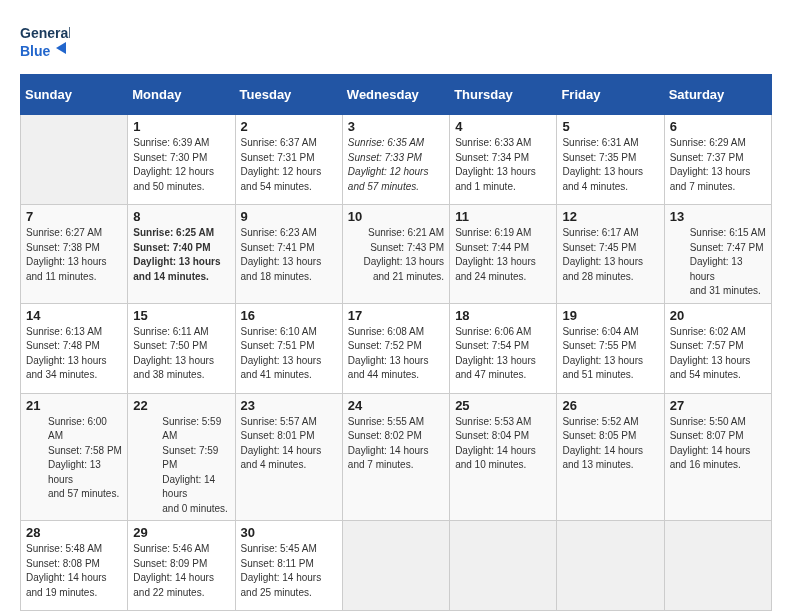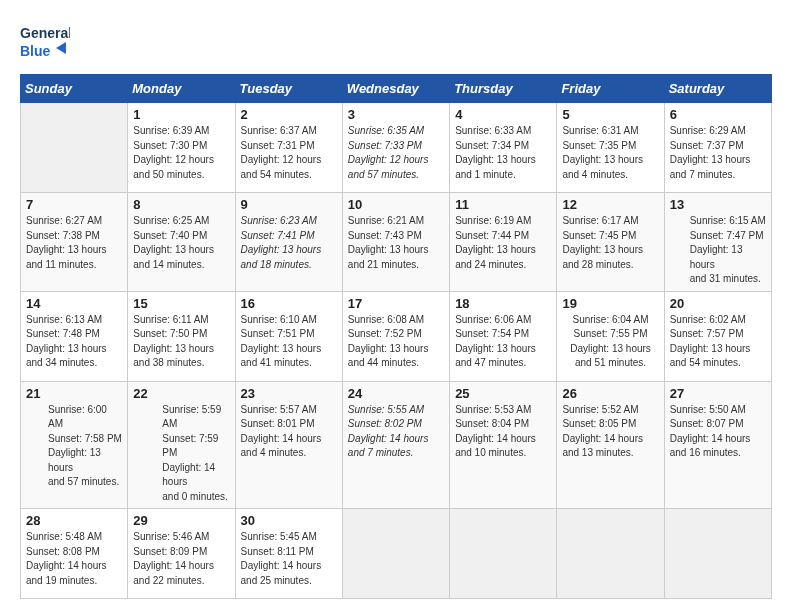--- a/index.html
+++ b/index.html
@@ -35,24 +35,23 @@
     table {
       width: 100%;
       border-collapse: collapse;
       table-layout: fixed;
     }
     thead tr th {
       background-color: #2255a4;
       color: #fff;
       font-size: 13px;
       font-weight: bold;
-      padding: 6px 4px;
+      padding: 12px 4px;
       text-align: left;
       border: 1px solid #2255a4;
-      font-style: italic;
     }
     tbody tr td {
       vertical-align: top;
       border: 1px solid #ccc;
       padding: 4px 5px;
       min-height: 80px;
       height: 90px;
       font-size: 10.5px;
       color: #333;
       background: #fff;
@@ -154,35 +153,35 @@
       <tr>
         <td>
           <span class="day-number">7</span>
           <div class="day-info" style="white-space: pre-line;">Sunrise: 6:27 AM
 Sunset: 7:38 PM
 Daylight: 13 hours
 and 11 minutes.</div>
         </td>
         <td>
           <span class="day-number">8</span>
-          <div class="day-info" style="white-space: pre-line;">Sunrise: 6:25 AM
+          <div class="day-info" style="white-space: pre-line; font-weight: bold;">Sunrise: 6:25 AM
 Sunset: 7:40 PM
 Daylight: 13 hours
 and 14 minutes.</div>
         </td>
         <td>
           <span class="day-number">9</span>
-          <div class="day-info" style="white-space: pre-line; font-style: italic;">Sunrise: 6:23 AM
+          <div class="day-info" style="white-space: pre-line;">Sunrise: 6:23 AM
 Sunset: 7:41 PM
 Daylight: 13 hours
 and 18 minutes.</div>
         </td>
         <td>
           <span class="day-number">10</span>
-          <div class="day-info" style="white-space: pre-line;">Sunrise: 6:21 AM
+          <div class="day-info" style="white-space: pre-line; text-align: right;">Sunrise: 6:21 AM
 Sunset: 7:43 PM
 Daylight: 13 hours
 and 21 minutes.</div>
         </td>
         <td>
           <span class="day-number">11</span>
           <div class="day-info" style="white-space: pre-line;">Sunrise: 6:19 AM
 Sunset: 7:44 PM
 Daylight: 13 hours
 and 24 minutes.</div>
@@ -233,21 +232,21 @@
         </td>
         <td>
           <span class="day-number">18</span>
           <div class="day-info" style="white-space: pre-line;">Sunrise: 6:06 AM
 Sunset: 7:54 PM
 Daylight: 13 hours
 and 47 minutes.</div>
         </td>
         <td>
           <span class="day-number">19</span>
-          <div class="day-info" style="white-space: pre-line; text-align: center;">Sunrise: 6:04 AM
+          <div class="day-info" style="white-space: pre-line;">Sunrise: 6:04 AM
 Sunset: 7:55 PM
 Daylight: 13 hours
 and 51 minutes.</div>
         </td>
         <td>
           <span class="day-number">20</span>
           <div class="day-info" style="white-space: pre-line;">Sunrise: 6:02 AM
 Sunset: 7:57 PM
 Daylight: 13 hours
 and 54 minutes.</div>
@@ -270,21 +269,21 @@
         </td>
         <td>
           <span class="day-number">23</span>
           <div class="day-info" style="white-space: pre-line;">Sunrise: 5:57 AM
 Sunset: 8:01 PM
 Daylight: 14 hours
 and 4 minutes.</div>
         </td>
         <td>
           <span class="day-number">24</span>
-          <div class="day-info" style="white-space: pre-line; font-style: italic;">Sunrise: 5:55 AM
+          <div class="day-info" style="white-space: pre-line;">Sunrise: 5:55 AM
 Sunset: 8:02 PM
 Daylight: 14 hours
 and 7 minutes.</div>
         </td>
         <td>
           <span class="day-number">25</span>
           <div class="day-info" style="white-space: pre-line;">Sunrise: 5:53 AM
 Sunset: 8:04 PM
 Daylight: 14 hours
 and 10 minutes.</div>

